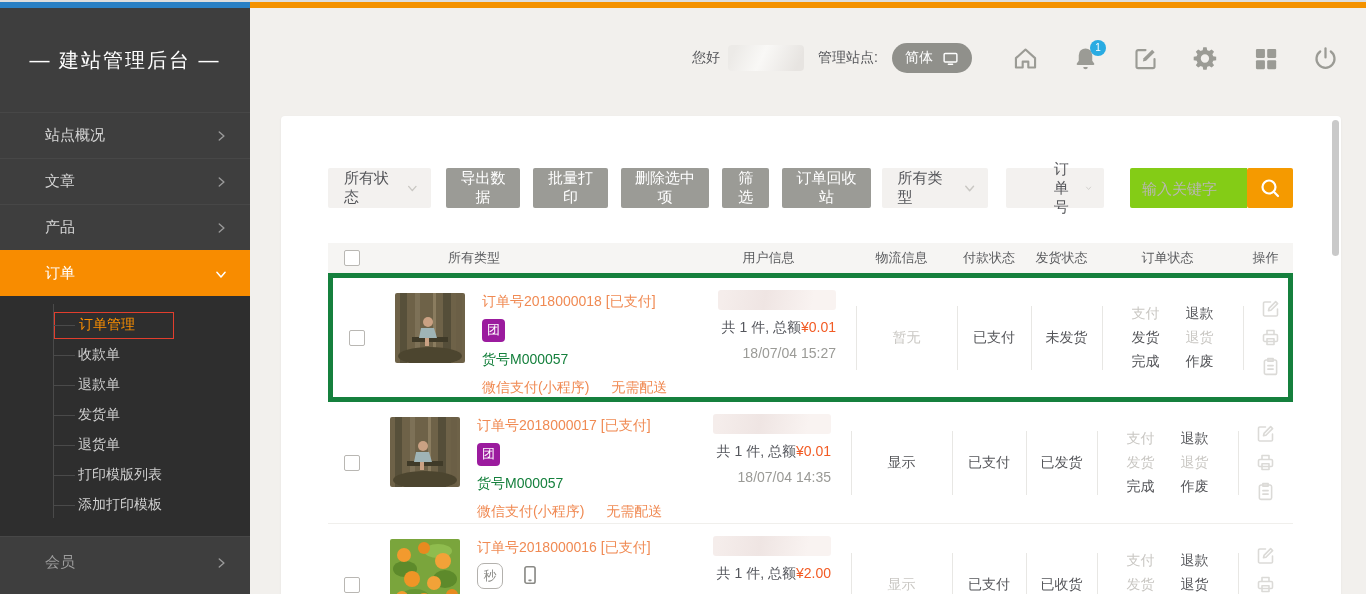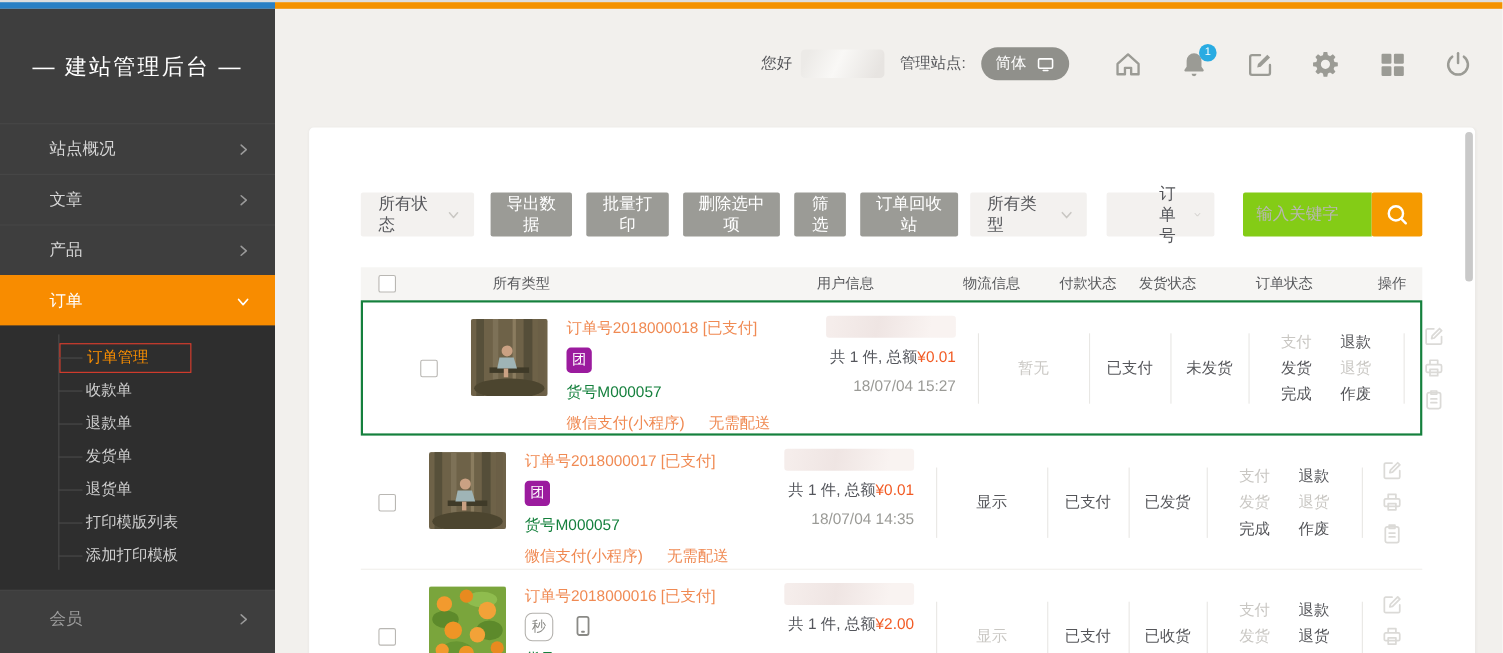--- a/index.html
+++ b/index.html
@@ -36,42 +36,42 @@
   .lang-pill svg { width:17px; height:17px; margin-left:9px; }
   .tb-icon { width:27px; height:27px; margin-left:33px; position:relative; cursor:pointer; }
   .tb-icon svg { width:100%; height:100%; }
   .badge { position:absolute; top:-5px; right:-7px; width:16px; height:16px; background:#29abe2; border-radius:50%; color:#fff; font-size:10px; display:flex; align-items:center; justify-content:center; }
 
   
   .card { position:absolute; left:31px; right:25px; top:108px; height:700px; background:#ffffff; border-radius:4px 4px 0 0; box-shadow:0 1px 3px rgba(0,0,0,.05); padding:52px 48px 0 47px; }
   .scroll-thumb { position:absolute; right:2px; top:4px; width:7px; height:136px; background:#c9c9c9; border-radius:4px; cursor:grab; }
 
   
-  .toolbar { display:flex; align-items:flex-end; height:47px;font-family:Liberation Mono, monospace; }
+  .toolbar { display:flex; align-items:flex-start; height:47px; }
   .sel { height:40px; background:#f3f1ef; border-radius:2px; display:flex; align-items:center; justify-content:space-between; padding:0 12px 0 16px; font-size:15px; color:#55565a; cursor:pointer; }
   .sel svg { width:14px; height:14px; margin-left:8px; }
   .sel.status { width:110px; margin-right:15px; }
   .sel.type { width:114px; margin-left:11px; }
   .sel.field { width:102px; margin-left:18px;padding-left:48px; }
   .gbtn { height:40px; background:#9b9b96; color:#fff; border:none; border-radius:2px; font-size:15px; padding:0 10px; margin-right:13px; cursor:pointer; font-family:inherit; }
   .gbtn:last-of-type { margin-right:0; }
   .kw-group { display:flex; margin-left:26px; }
   .kw-input { width:117px; height:40px; background:#84cc16; border:none; border-radius:2px 0 0 2px; padding:0 12px; font-size:15px; color:#55565a; font-family:inherit; }
   .kw-input::placeholder { color:#b9b7b3; }
   .search-btn { width:46px; height:40px; background:#f59a00; border:none; border-radius:2px; cursor:pointer; display:flex; align-items:center; justify-content:center; }
   .search-btn svg { width:24px; height:24px; }
 
   
   .grid { display:grid; grid-template-columns:48px 310px 165px 101px 74px 71px 141px 55px; }
   .thead { margin-top:28px; height:30px; background:#f6f5f3; align-items:center; font-size:13px; color:#5a5b5e; }
   .thead .h { text-align:center; }
   .thead .h-order { text-align:left; padding-left:72px; }
   .cb { appearance:none; -webkit-appearance:none; width:16px; height:16px; border:1px solid #b9b7b3; border-radius:2px; background:#fff; margin:0 auto; display:block; cursor:pointer; }
   .row { min-height:122px; border-bottom:1px solid #f0efec; position:relative; }
-  .row.hl { border:2px solid #15803d; min-height:121px;padding-left:36px; }
+  .row.hl { border:5px solid #15803d; min-height:121px; }
   .cell { display:flex; align-items:center; justify-content:center; font-size:14px; position:relative; }
   .cell.sep::before { content:""; position:absolute; left:0; top:50%; transform:translateY(-50%); width:1px; height:64px; background:#e8e7e4; }
   .muted { color:#c9c7c3; }
   .c-order { display:flex; align-items:flex-start; padding:15px 0 0 14px; justify-content:flex-start; }
   .thumb { width:70px; height:70px; border-radius:2px; overflow:hidden; flex:none; }
   .od { margin-left:17px; font-size:14px; }
   .od .l1 { color:#f08a53; }
   .od .badges { margin-top:7px; display:flex; align-items:center; height:24px; }
   .badge-sq { width:23px; height:23px; background:#9b1b9e; border-radius:4px; color:#fff; font-size:13px; display:flex; align-items:center; justify-content:center; }
   .badge-out { min-width:26px; height:26px; border:1px solid #b3b1ad; border-radius:7px; color:#8a8a86; font-size:13px; display:flex; align-items:center; justify-content:center; padding:0 4px; }

